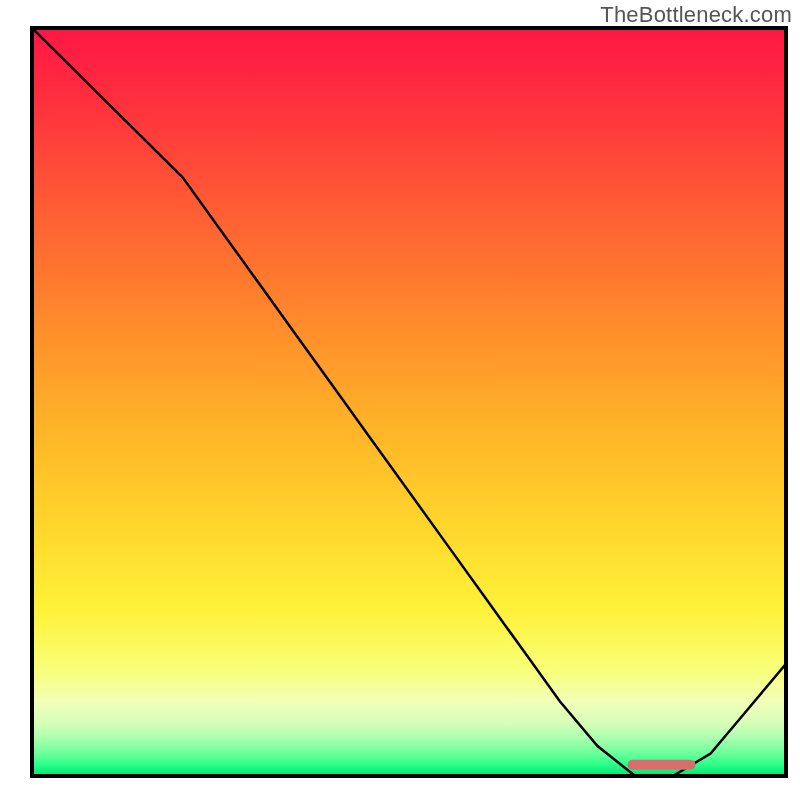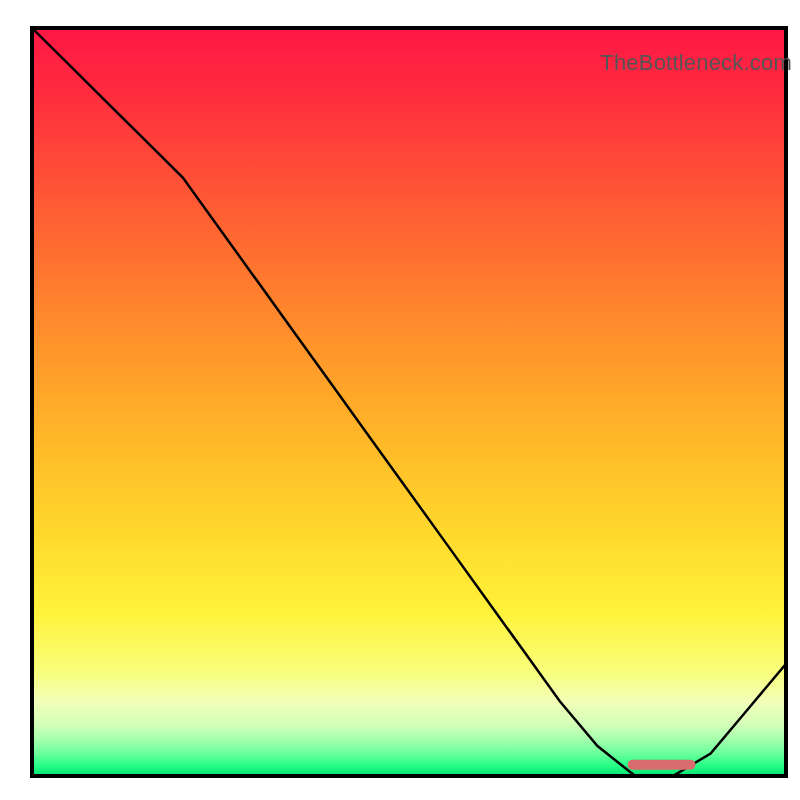--- a/index.html
+++ b/index.html
@@ -17,21 +17,20 @@
   }
   .watermark {
     position: absolute;
     top: 2px;
     right: 8px;
     color: #555555;
     font-size: 22px;
     font-weight: 500;
     letter-spacing: 0.2px;
     z-index: 10;
-    margin-top: 48px;
   }
   svg {
     position: absolute;
     top: 0;
     left: 0;
   }
 </style>
 </head>
 <body>
 

